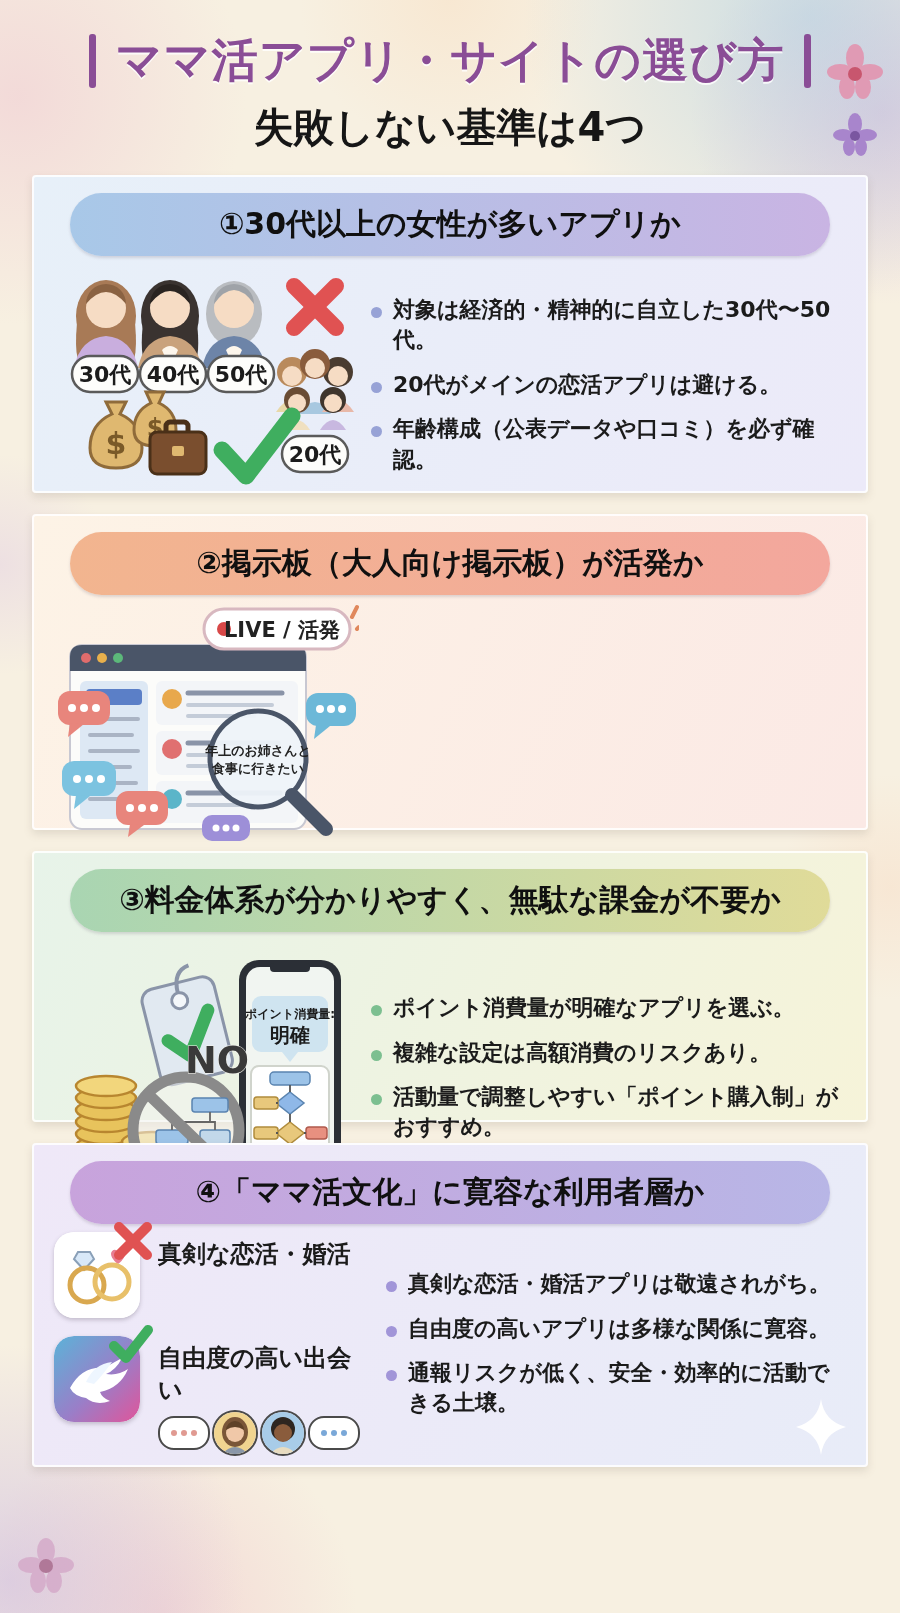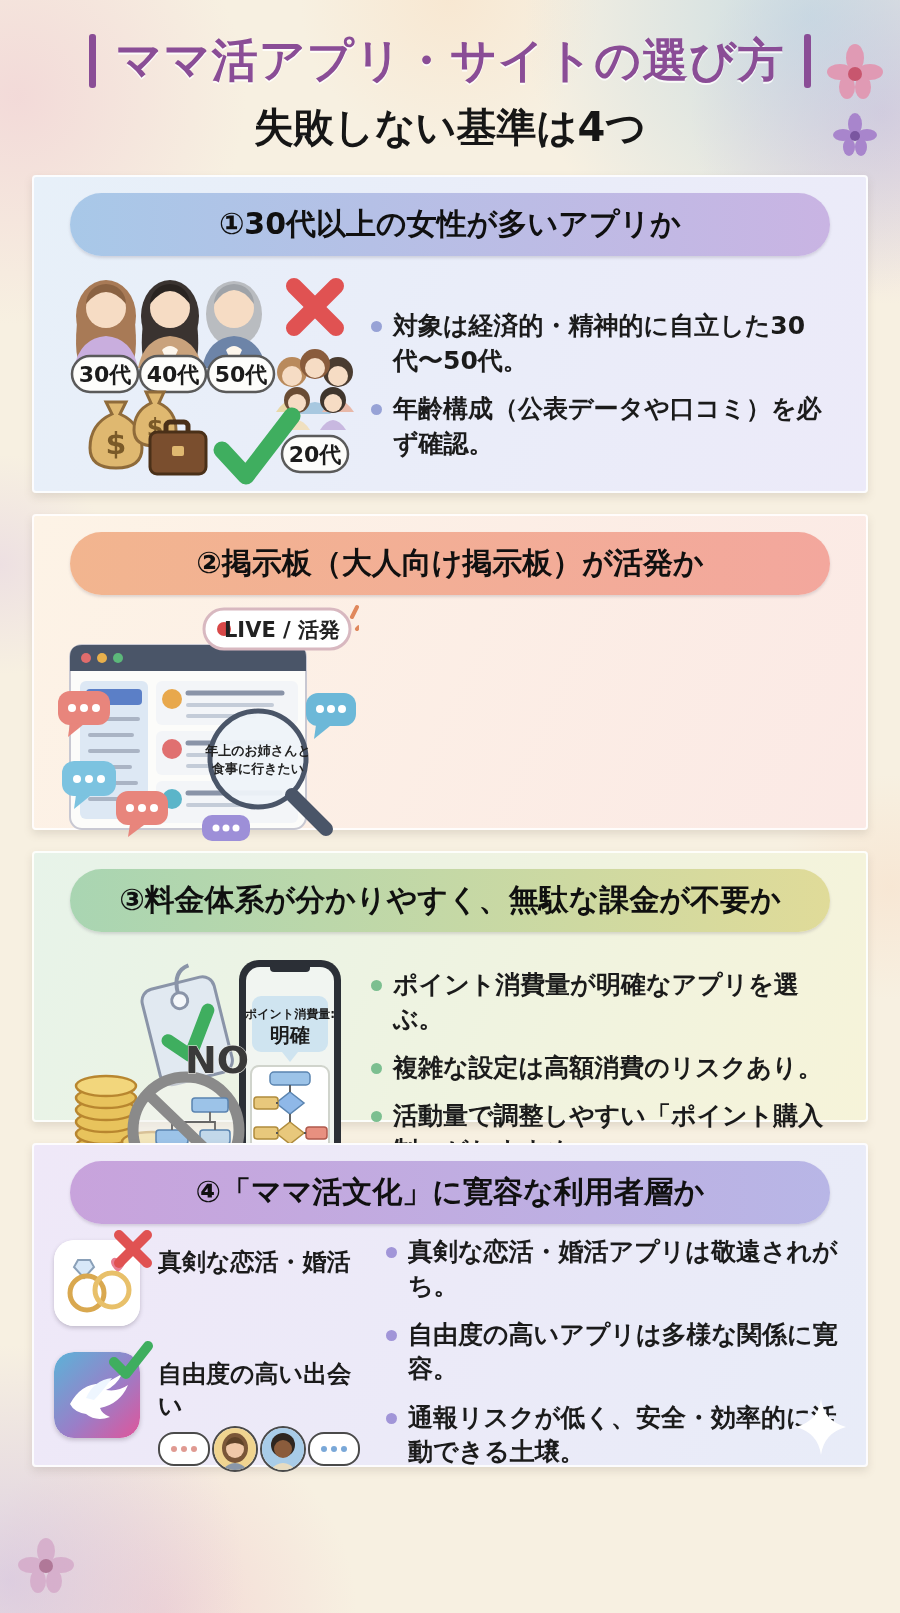--- a/index.html
+++ b/index.html
@@ -39,33 +39,33 @@
     padding:11px 10px; font-size:30px; font-weight:bold; color:#101010;
     box-shadow:0 2px 3px rgba(100,90,110,0.2); }
   .pill1 { background:linear-gradient(90deg,#a8c8e8,#c9b4e3); }
   .pill2 { background:linear-gradient(90deg,#f2b58f,#f3a79d); }
   .pill3 { background:linear-gradient(90deg,#a9d5b2,#e0db99); }
   .pill4 { background:linear-gradient(90deg,#c8a3dc,#b8b6e6); }
 
   .card-body { display:flex; align-items:center; gap:8px; }
   .illus { width:305px; flex:none; position:relative; }
   .bullets { flex:1; list-style:none; padding-right:2px; }
-  .bullets li { position:relative; padding-left:26px; font-size:25px; font-weight:bold;
+  .bullets li { position:relative; padding-left:26px; font-size:22px; font-weight:bold;
     line-height:1.38; margin-bottom:14px; }
   .bullets li:last-child { margin-bottom:0; }
   .bullets li::before { content:""; position:absolute; left:4px; top:12px; width:11px; height:11px;
     border-radius:50%; }
   .card1 .bullets li::before { background:#97a2d6; }
   .card2 .bullets li::before { background:#e8a087; }
   .card3 .bullets li::before { background:#7cbf90; }
   .card4 .bullets li::before { background:#a195d8; }
 
   
   .apps-col { width:320px; flex:none; display:flex; flex-direction:column; gap:14px; }
-  .app-row { display:flex; align-items:flex-start; gap:14px;margin-top:8px; }
+  .app-row { display:flex; align-items:flex-start; gap:14px; }
   .app-icon-wrap { position:relative; width:90px; height:90px; flex:none; }
   .app-icon { width:86px; height:86px; border-radius:20px; box-shadow:0 2px 4px rgba(90,80,100,0.3); }
   .app-icon.white { background:#fff; }
   .mark-overlay { position:absolute; top:-12px; right:-10px; }
   .app-label { font-size:24px; font-weight:bold; margin-top:6px; }
   .row2-right { display:flex; flex-direction:column; gap:4px; }
   .chatters { display:flex; align-items:center; gap:2px; }
   .avatar { width:46px; height:46px; border-radius:50%; border:2px solid #4a4a4a; overflow:hidden; flex:none; }
   .bubble { width:52px; height:34px; background:#fff; border:2px solid #4a4a4a; border-radius:16px;
     display:flex; align-items:center; justify-content:center; gap:4px; flex:none; }
@@ -197,20 +197,21 @@
           <rect x="96" y="168" width="56" height="42" rx="7" fill="#7a4e2e" stroke="#4a3018" stroke-width="3"></rect>
           <rect x="118" y="182" width="12" height="10" rx="2" fill="#dfb870"></rect>
         </g>
         <g>
           <polyline points="168,186 192,212 238,152" fill="none" stroke="#3fae5f" stroke-width="17" stroke-linecap="round" stroke-linejoin="round"></polyline>
         </g>
       </svg>
     </div>
     <ul class="bullets">
       <li>対象は経済的・精神的に自立した30代〜50代。</li>
+      <li>20代がメインの恋活アプリは避ける。</li>
       <li>年齢構成（公表データや口コミ）を必ず確認。</li>
     </ul>
   </div>
 </section>
 
 <section class="card card2">
   <div class="pill pill2">②掲示板（大人向け掲示板）が活発か</div>
   <div class="card-body">
     <div class="illus">
       <svg width="305" height="238" viewBox="0 0 305 238">

